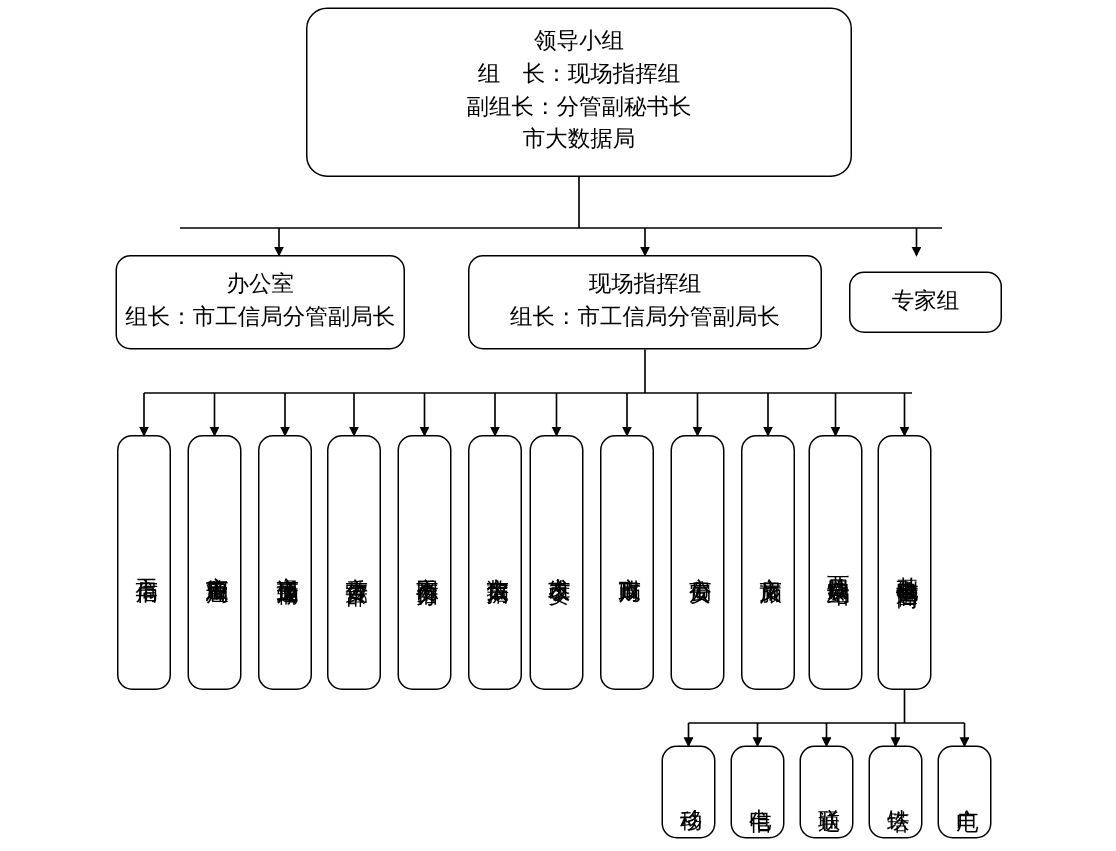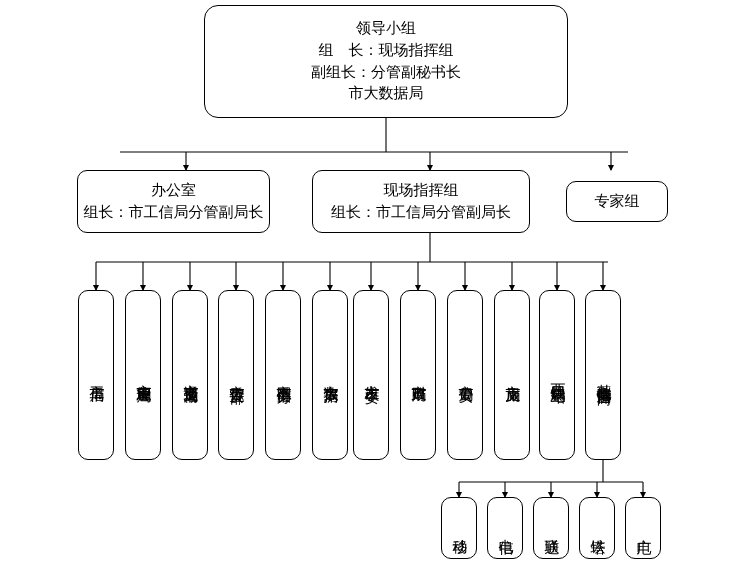--- a/index.html
+++ b/index.html
@@ -107,21 +107,21 @@
     </div>
   </div>
 
   <div class="node rounded-sm" style="left:77px; top:170px; width:193px; height:63px;">
     <div>
       <div>办公室</div>
       <div>组长：市工信局分管副局长</div>
     </div>
   </div>
 
-  <div class="node rounded-sm" style="left:312px; top:170px; width:218px; height:63px;">
+  <div class="node rounded-sm" style="left:312px; top:170px; width:236px; height:63px;">
     <div>
       <div>现场指挥组</div>
       <div>组长：市工信局分管副局长</div>
     </div>
   </div>
 
   <div class="node rounded-sm" style="left:566px; top:181px; width:102px; height:41px;">
     <div>专家组</div>
   </div>
 

